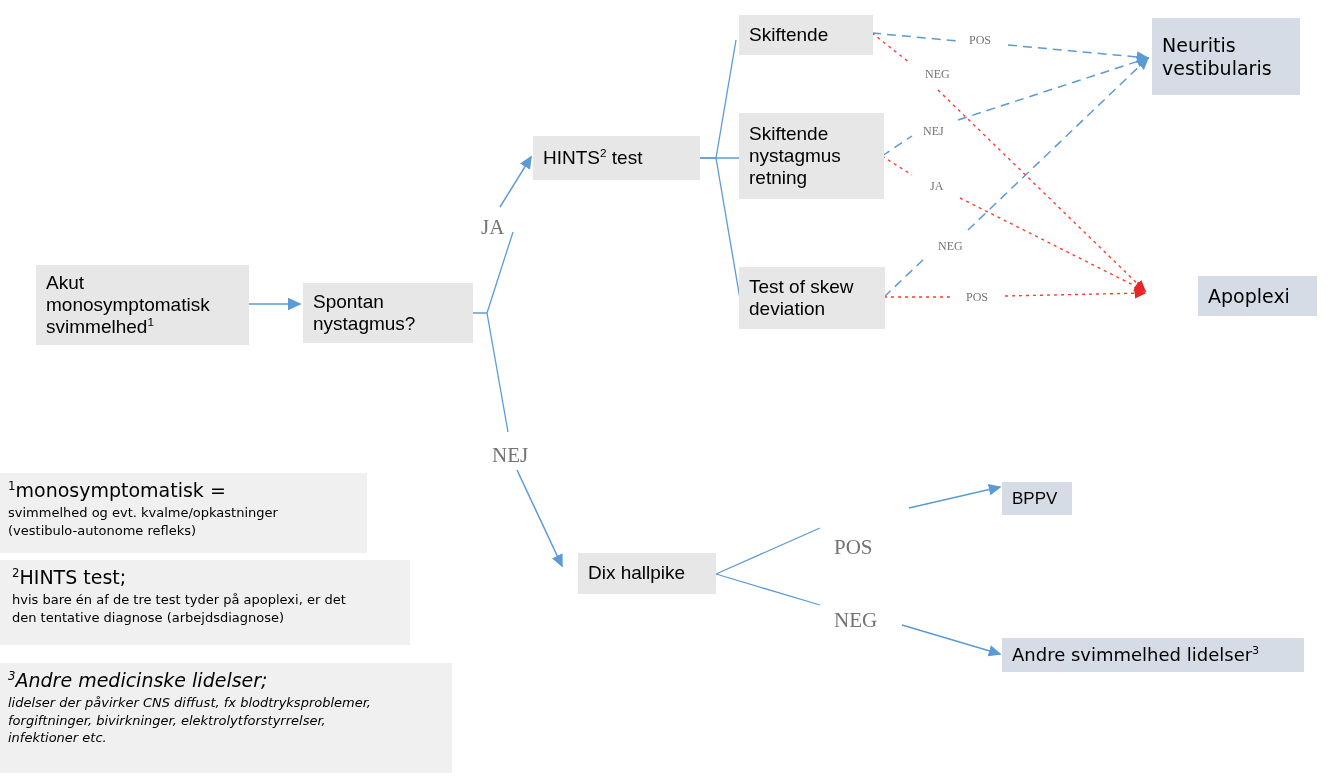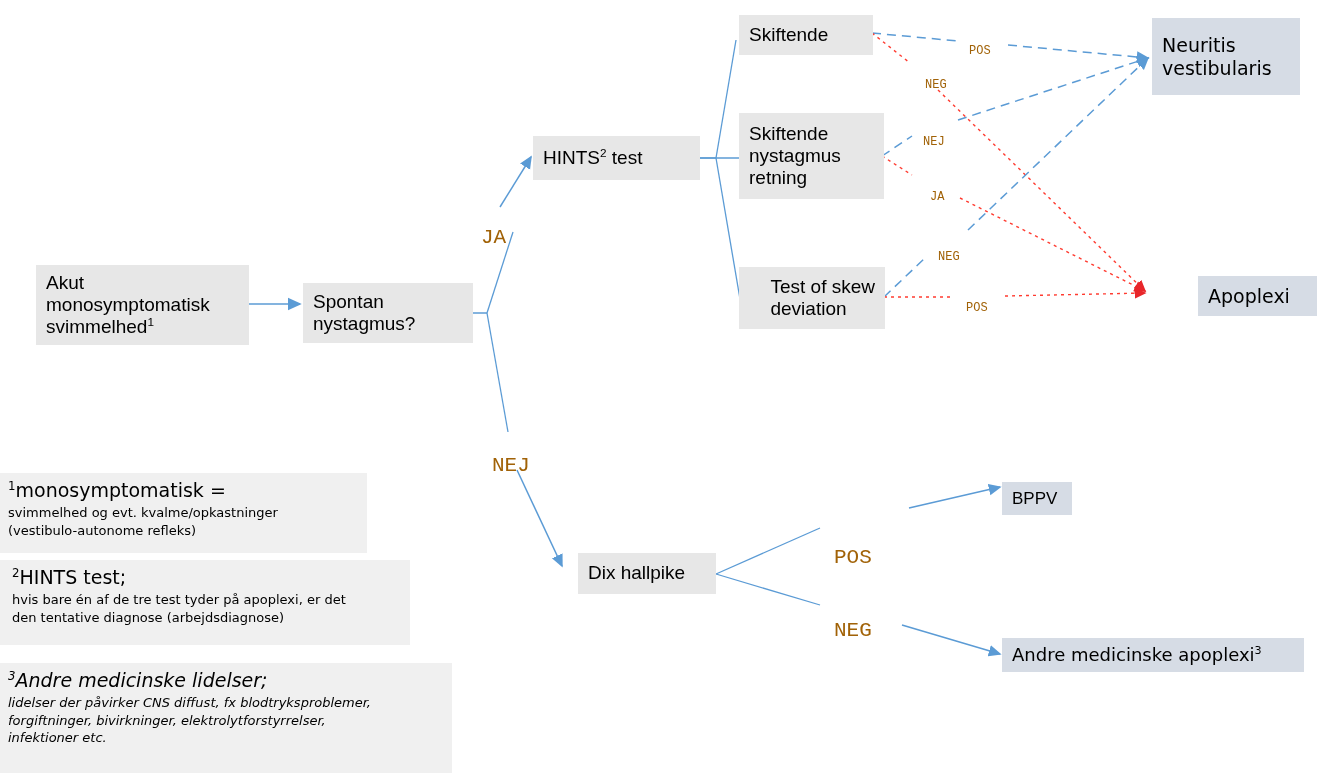--- a/index.html
+++ b/index.html
@@ -36,24 +36,23 @@
   .node.blue  { background: #d6dce5; }
   .node.note  { background: #f0f0f0; display: block; }
 
   
   .fnt-arial { font-family: "Liberation Sans", sans-serif; }
   
   .fnt-calibri { font-family: "DejaVu Sans", sans-serif; }
 
   .edge-label {
     position: absolute;
-    color: #a16207;
-    font-family: Liberation Mono, monospace;
+    color: #737373;
+    font-family: Liberation Serif, serif;
     white-space: nowrap;
-    margin-top: 11px;
   }
   .lbl-big   { font-size: 21px; }
   .lbl-small { font-size: 12px; }
 
   .note-title { font-size: 19px; margin: 0 0 3px 0; }
   .note-body  { font-size: 13px; margin: 0; line-height: 1.34; }
   sup { font-size: 0.62em; vertical-align: super; line-height: 0; }
 </style>
 </head>
 <body>
@@ -131,21 +130,21 @@
   </div>
 
   <div class="node grey fnt-arial" style="left:739px; top:113px; width:145px; height:86px; font-size:19px;">
     <div>
       <div>Skiftende</div>
       <div>nystagmus</div>
       <div>retning</div>
     </div>
   </div>
 
-  <div class="node grey fnt-arial" style="left:739px; top:267px; width:146px; height:62px; font-size:19px;justify-content:flex-end;">
+  <div class="node grey fnt-arial" style="left:739px; top:267px; width:146px; height:62px; font-size:19px;">
     <div>
       <div>Test of skew</div>
       <div>deviation</div>
     </div>
   </div>
 
   <div class="node blue fnt-calibri" style="left:1152px; top:18px; width:148px; height:77px; font-size:19px;">
     <div>
       <div>Neuritis</div>
       <div>vestibularis</div>
@@ -158,21 +157,21 @@
 
   <div class="node grey fnt-arial" style="left:578px; top:553px; width:138px; height:41px; font-size:19px;">
     <span>Dix hallpike</span>
   </div>
 
   <div class="node blue fnt-arial" style="left:1002px; top:470px; width:70px; height:33px; font-size:17px;margin-top:12px;">
     <span>BPPV</span>
   </div>
 
   <div class="node blue fnt-calibri" style="left:1002px; top:638px; width:302px; height:34px; font-size:18px;">
-    <div><span>Andre medicinske apoplexi</span><sup>3</sup></div>
+    <div><span>Andre svimmelhed lidelser</span><sup>3</sup></div>
   </div>
 
   <div class="edge-label lbl-big" style="left:481px; top:215px;">JA</div>
   <div class="edge-label lbl-big" style="left:492px; top:443px;">NEJ</div>
 
   <div class="edge-label lbl-small" style="left:969px; top:33px;">POS</div>
   <div class="edge-label lbl-small" style="left:925px; top:67px;">NEG</div>
 
   <div class="edge-label lbl-small" style="left:923px; top:124px;">NEJ</div>
   <div class="edge-label lbl-small" style="left:930px; top:179px;">JA</div>

